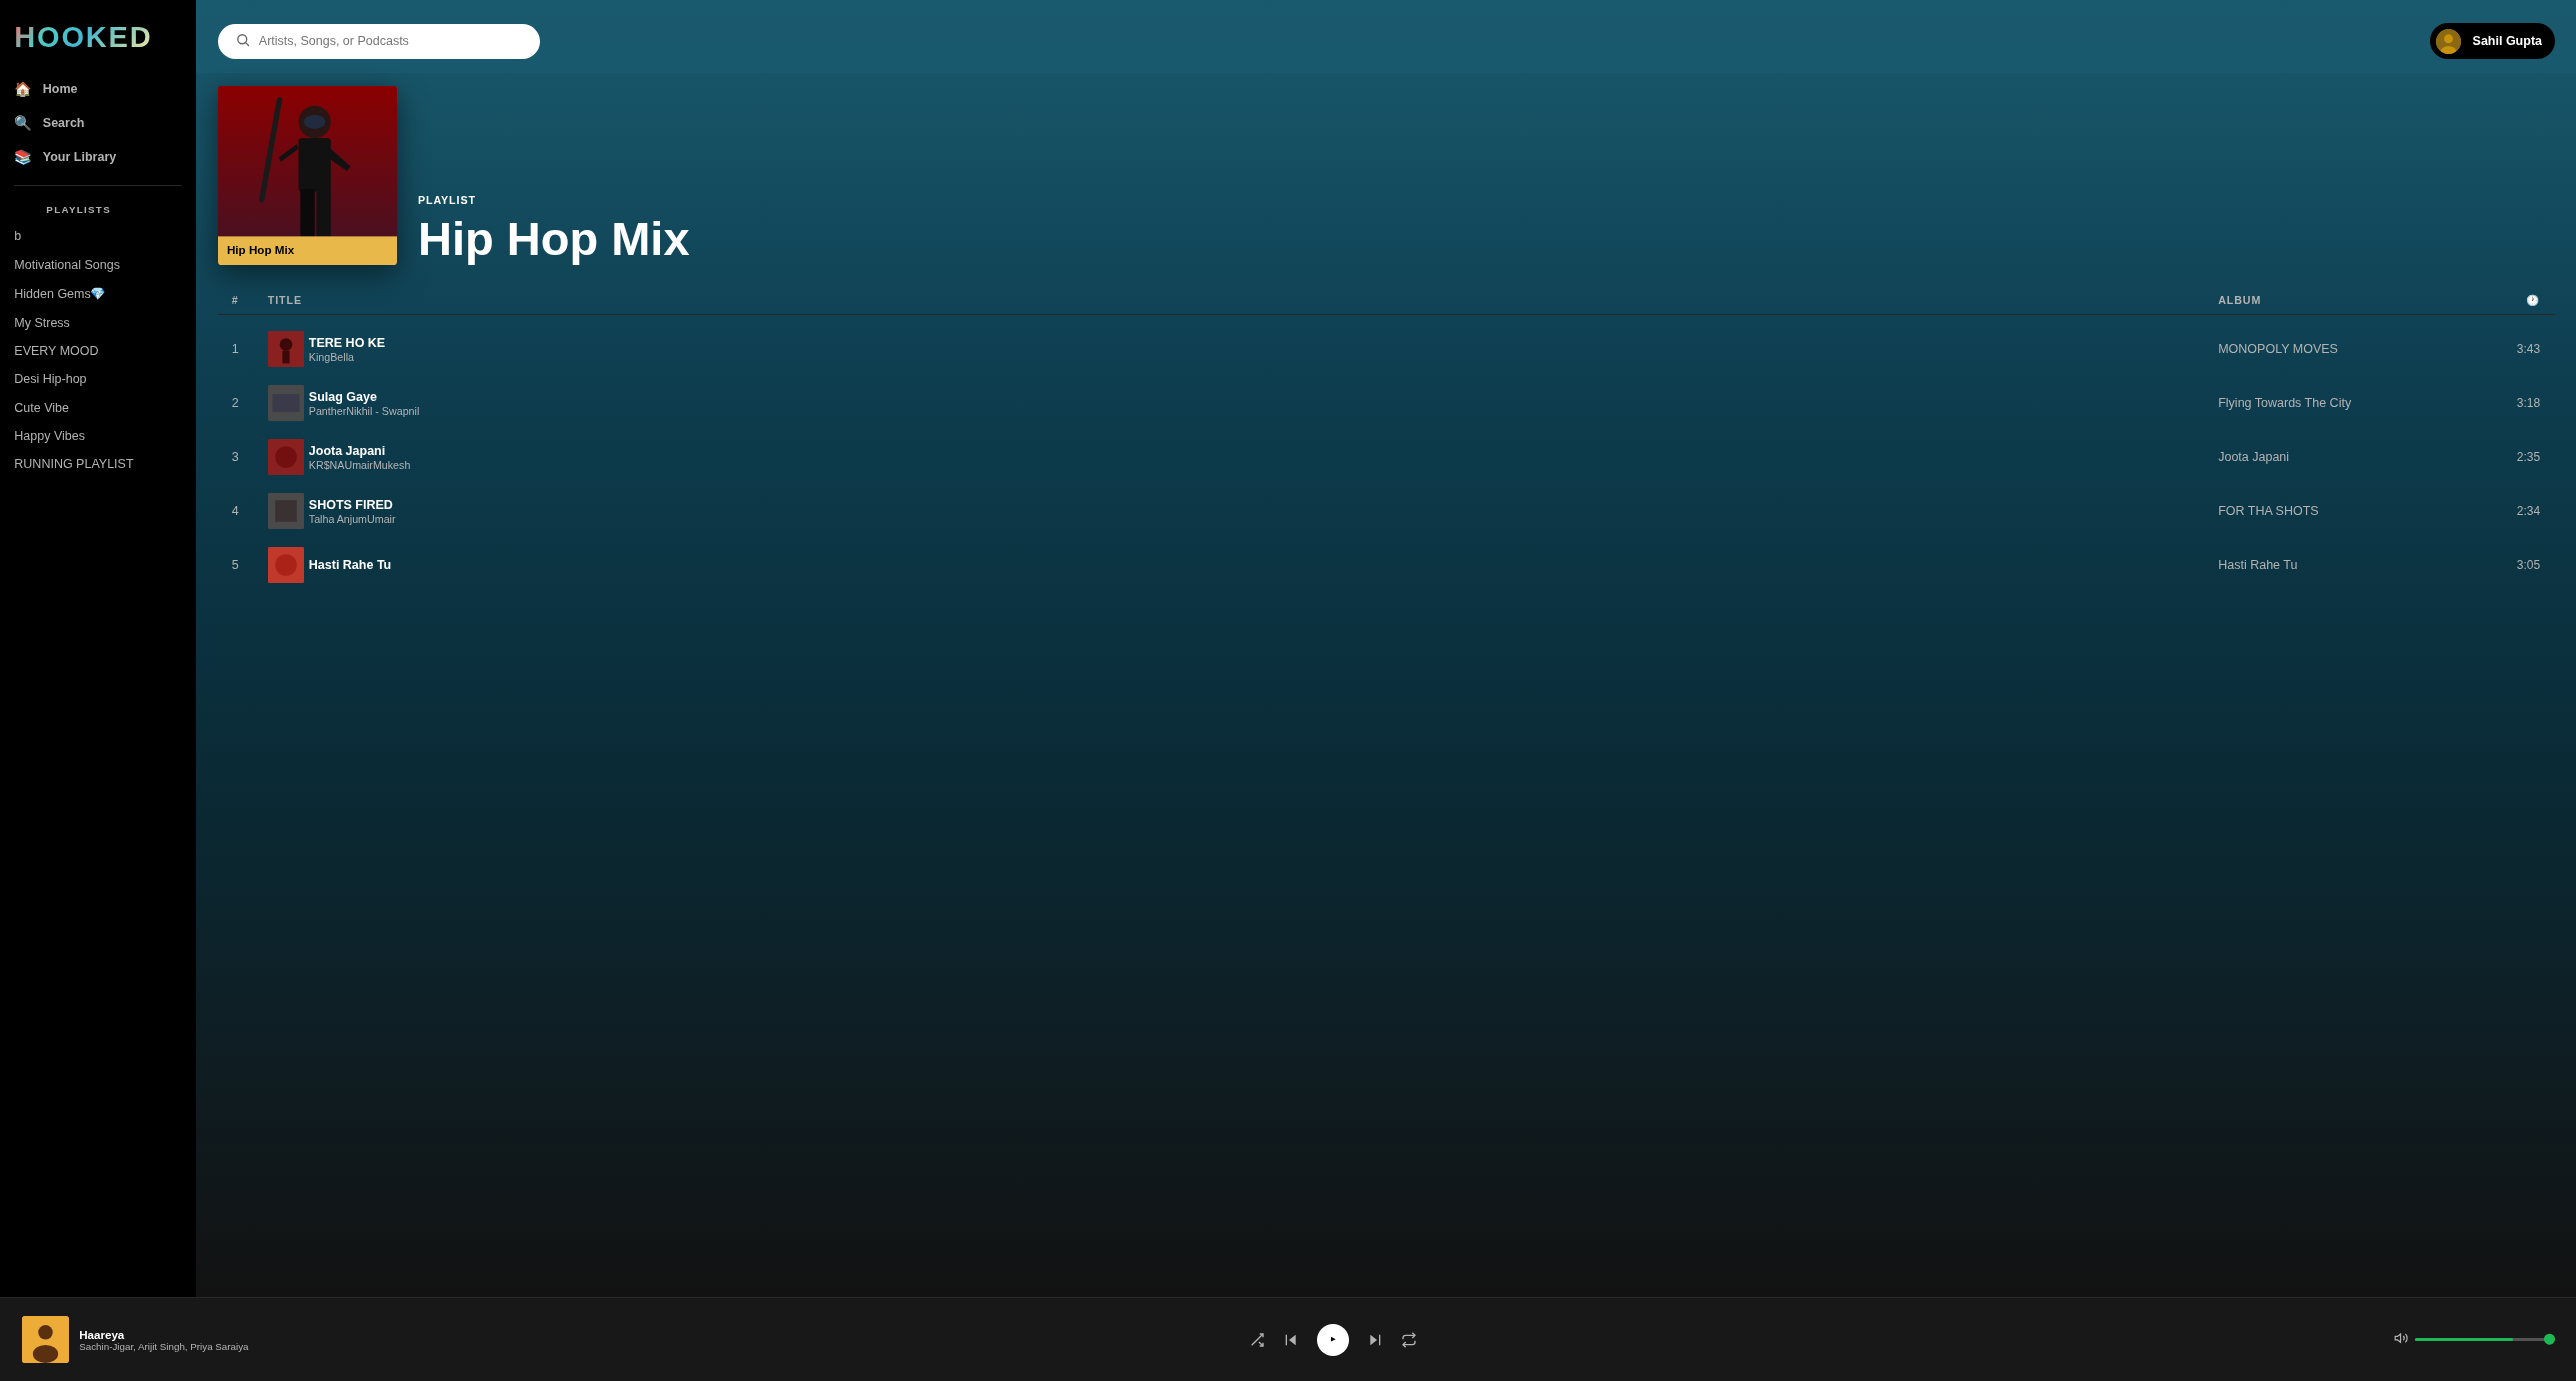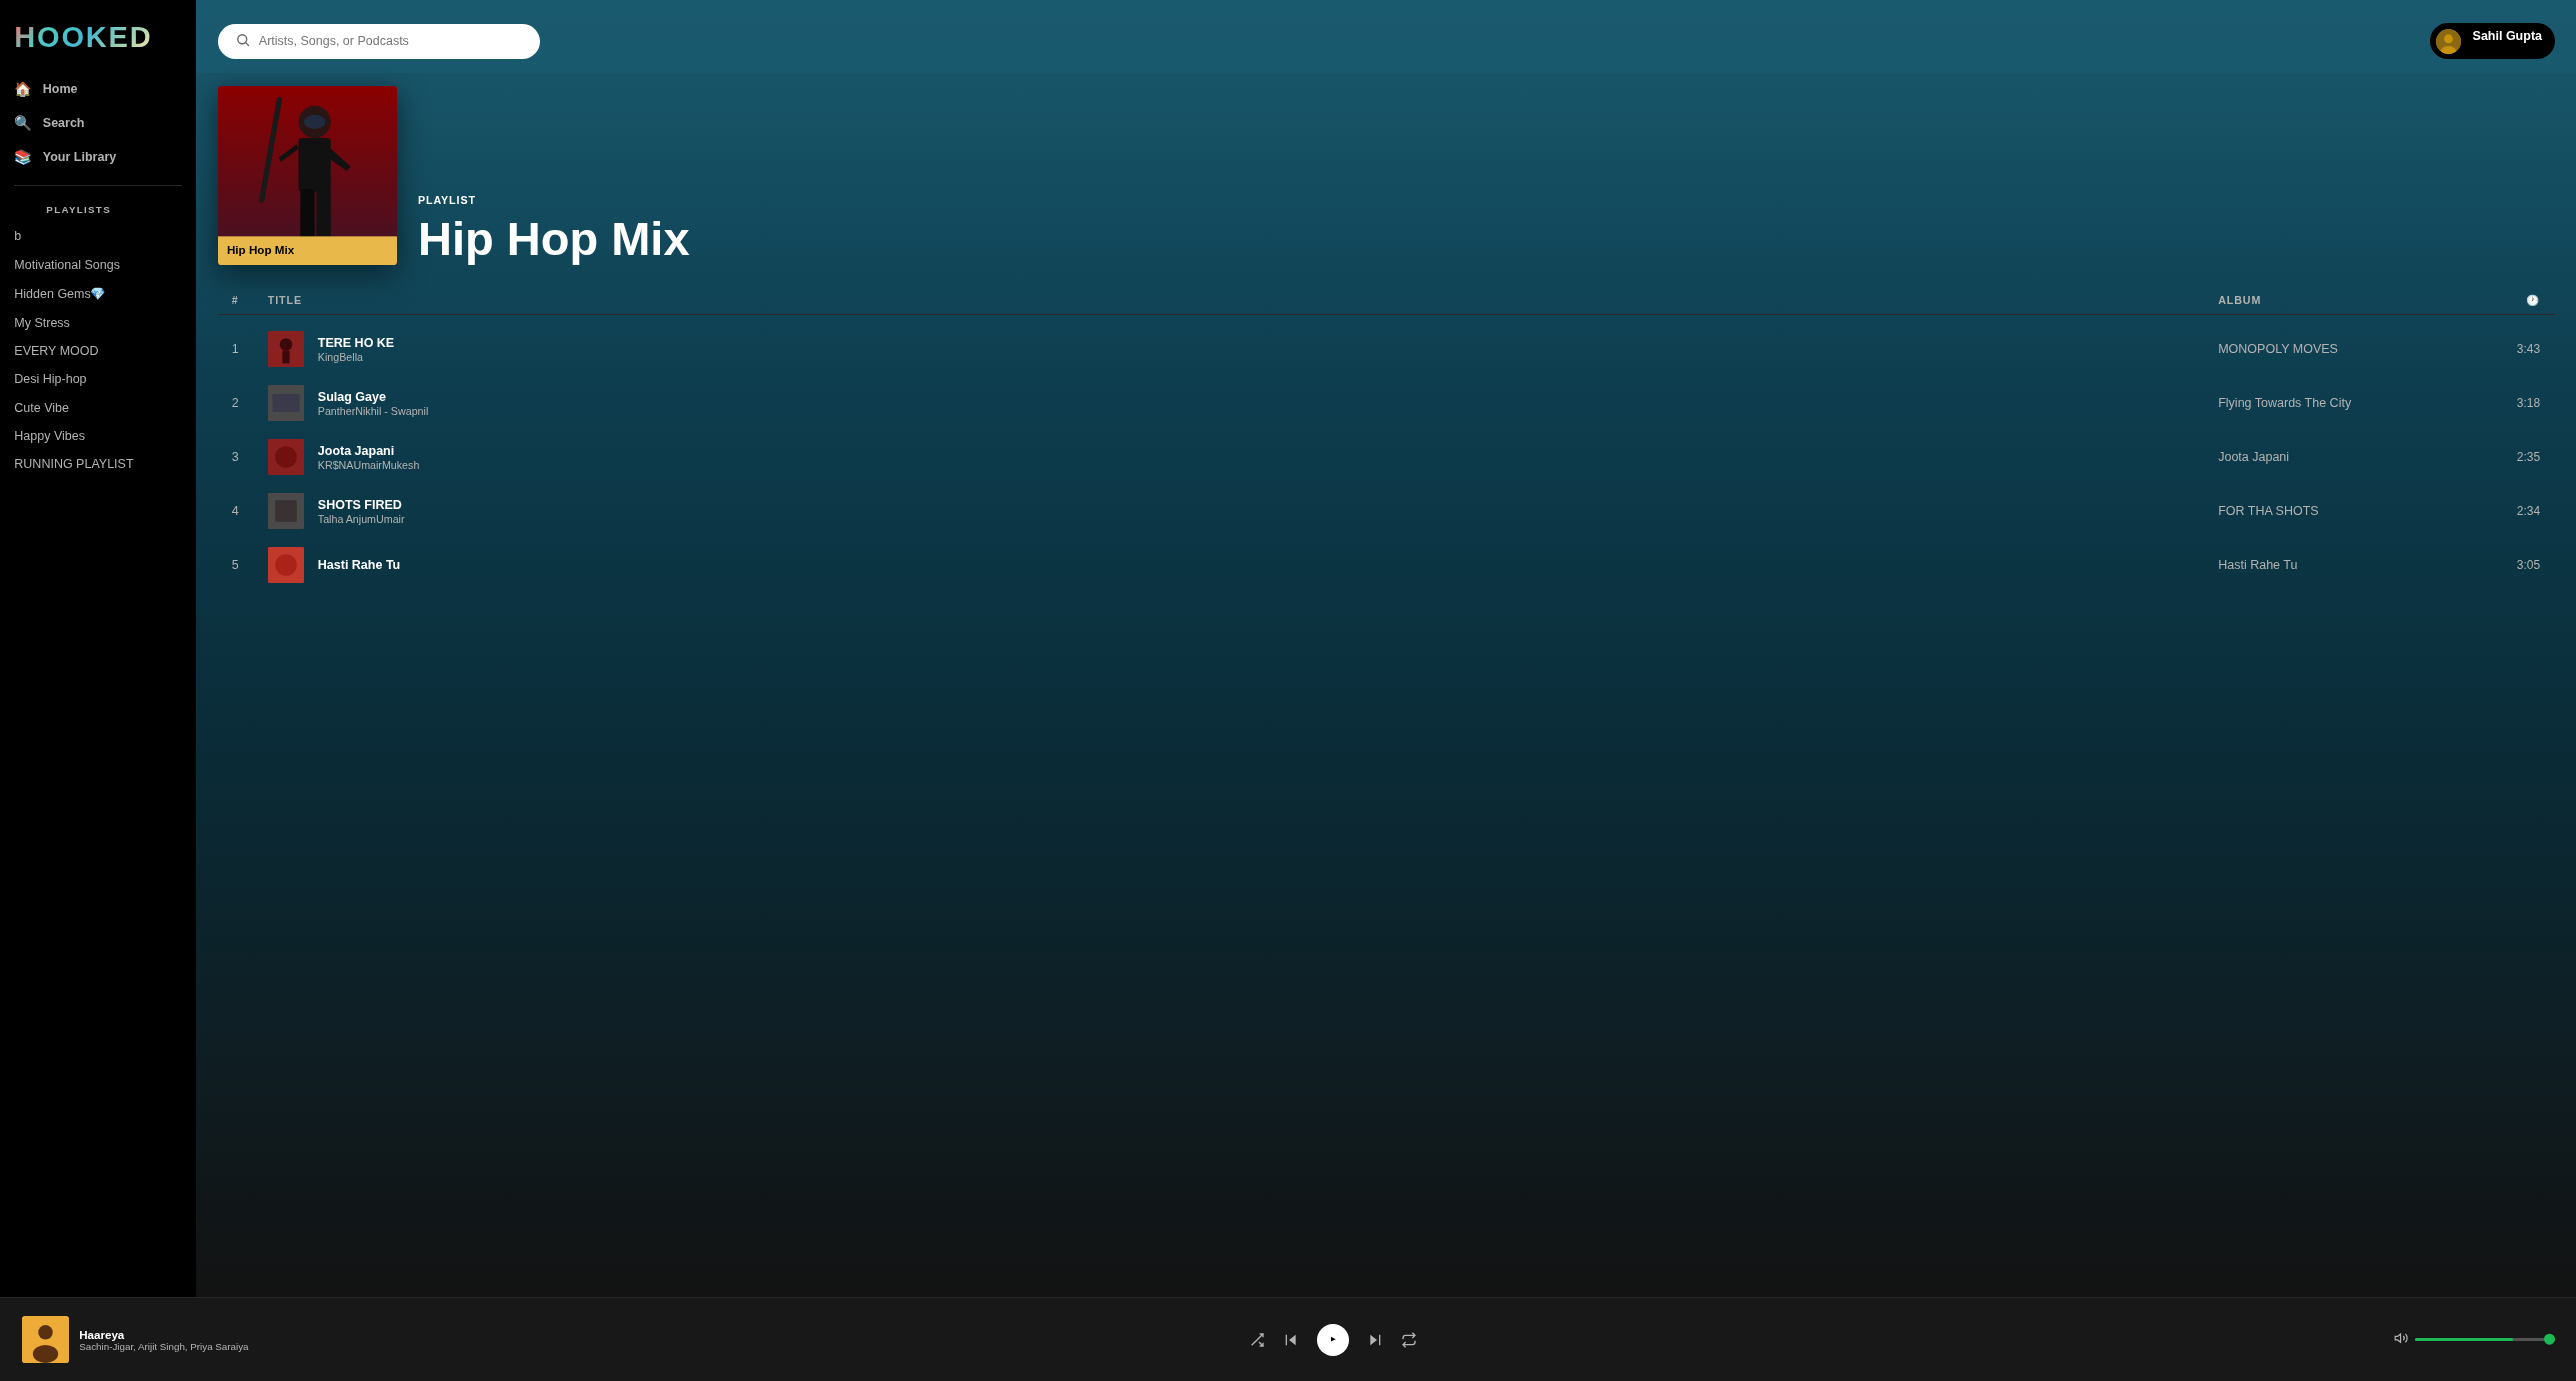--- a/index.html
+++ b/index.html
@@ -123,20 +123,21 @@
       width: 100%;
     }
 
     .search-icon-svg {
       color: #666;
       font-size: 14.3px;
     }
 
     .user-button {
       display: flex;
+      align-items: center;
       gap: 12px;
       background: #000;
       border-radius: 21.5px;
       padding: 5.4px 12.5px 5.4px 5.4px;
       cursor: pointer;
     }
 
     .user-avatar {
       width: 25px;
       height: 25px;
@@ -232,21 +233,21 @@
 
     .track-num {
       color: #b3b3b3;
       font-size: 12.5px;
       text-align: left;
     }
 
     .track-info {
       display: flex;
       align-items: center;
-      gap: 14px;
+      gap: 5px;
     }
 
     .track-thumb-placeholder {
       width: 36px;
       height: 36px;
       border-radius: 1.8px;
       flex-shrink: 0;
     }
 
     .track-details { flex: 1; }

